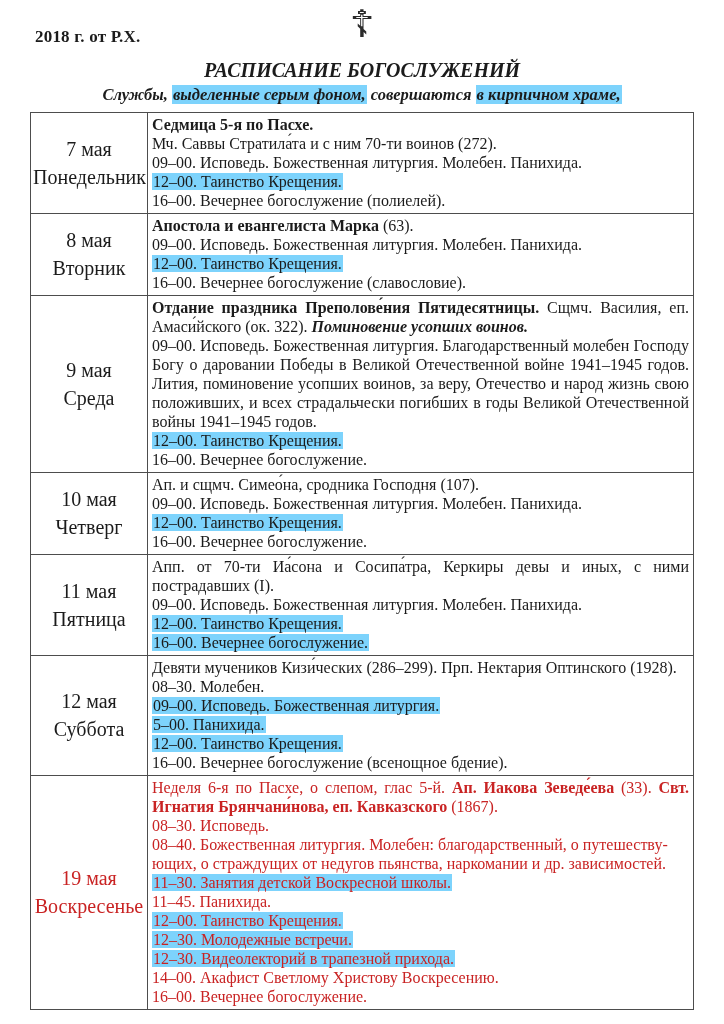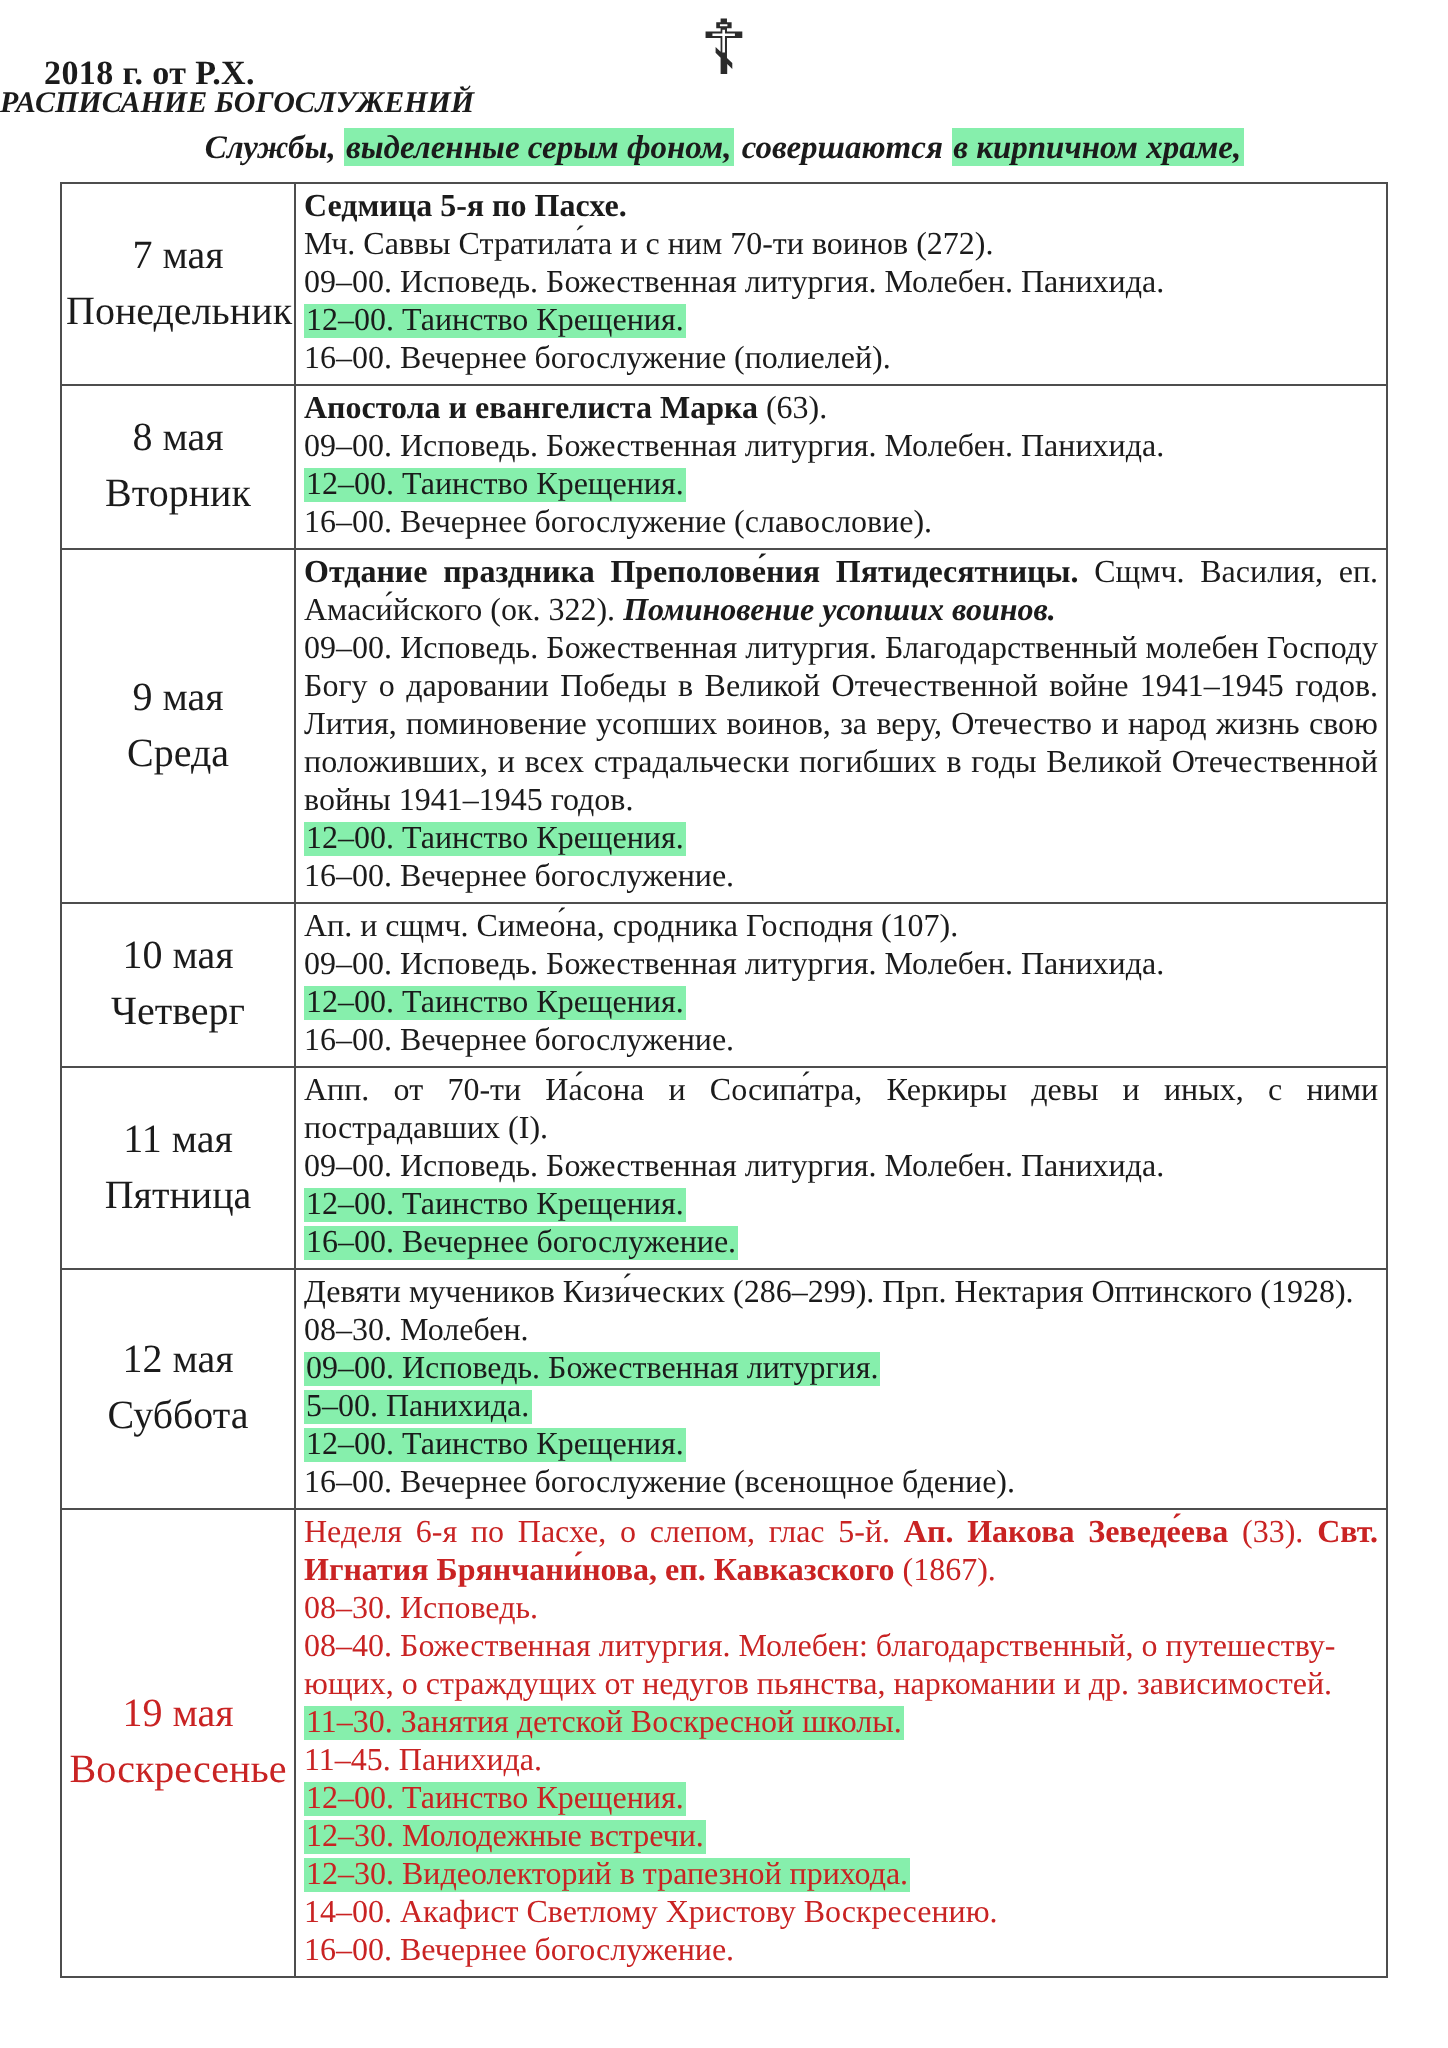--- a/index.html
+++ b/index.html
@@ -1,30 +1,30 @@
 <!DOCTYPE html>
 <html><head>
 <meta charset="utf-8">
 <style>
   html, body { margin: 0; padding: 0; background: #ffffff; }
   .page {
     width: 724px; height: 1024px; background: #ffffff; position: relative;
     font-family: "Liberation Serif", serif; color: #1b1b1b; overflow: hidden;
   }
   .year-label {
-    position: absolute; top: 27px; left: 22px;
+    position: absolute; top: 27px; left: 35px;
     font-weight: bold; font-size: 17px; letter-spacing: 0.2px;
   }
   .cross {
     text-align: center; padding-top: 5px; font-size: 38px; line-height: 1;
     color: #2b2b2b; font-family: "DejaVu Sans", sans-serif;
   }
   .doc-title {
-    text-align: left; font-weight: bold; font-style: italic;
-    font-size: 15px; margin-top: 1px;
+    text-align: center; font-weight: bold; font-style: italic;
+    font-size: 20px; margin-top: 16px;
   }
   .subtitle {
     text-align: center; font-weight: bold; font-style: italic;
     font-size: 16.5px; line-height: 21px; margin-top: 2px;
   }
   table.schedule {
     border-collapse: collapse; margin: 7px 0 0 30px; width: 664px;
     table-layout: fixed;
   }
   table.schedule td { border: 1.6px solid #4d4d4d; }
@@ -33,21 +33,21 @@
     vertical-align: middle; padding: 2px;
   }
   td.date-cell .weekday-label { margin-top: 5px; }
   td.services-cell {
     padding: 2px 4px 3px 4px; font-size: 16px; line-height: 19px;
     vertical-align: middle;
     margin-left: 30px;
   }
   .service-line { min-height: 19px; }
   .justify { text-align: justify; }
-  .hl { background: #86efac; padding: 0 1px; box-decoration-break: clone; -webkit-box-decoration-break: clone; }
+  .hl { background: #7dd3fc; padding: 0 1px; box-decoration-break: clone; -webkit-box-decoration-break: clone; }
   .b { font-weight: bold; }
   .bi { font-weight: bold; font-style: italic; }
   tr.red-row { color: #c92323; }
 </style>
 </head>
 <body>
 
 <div class="page">
   <div>
     <div class="year-label">2018 г. от Р.Х.</div>

